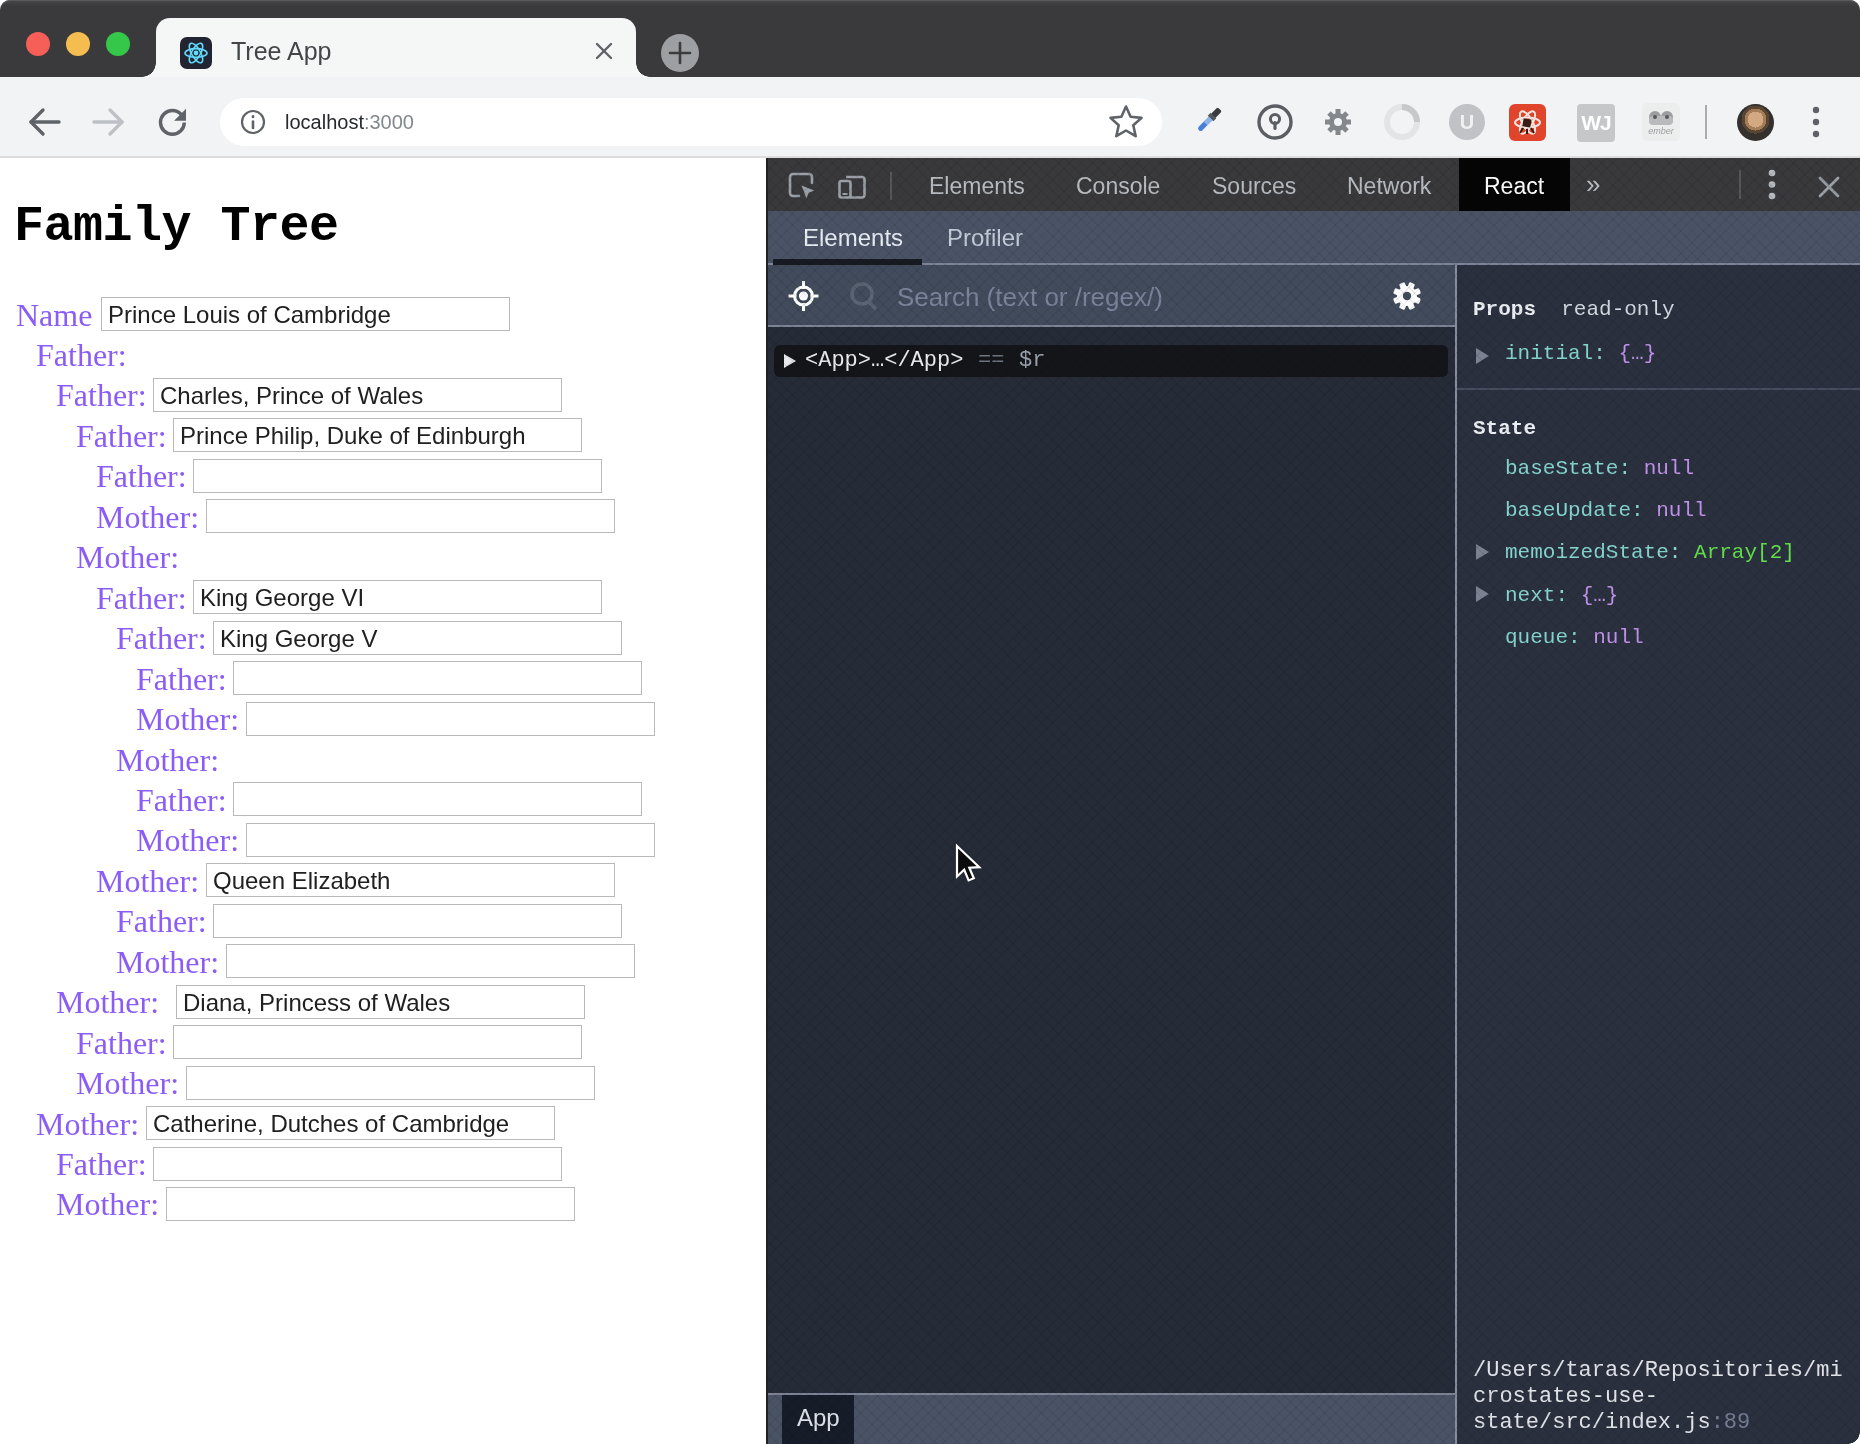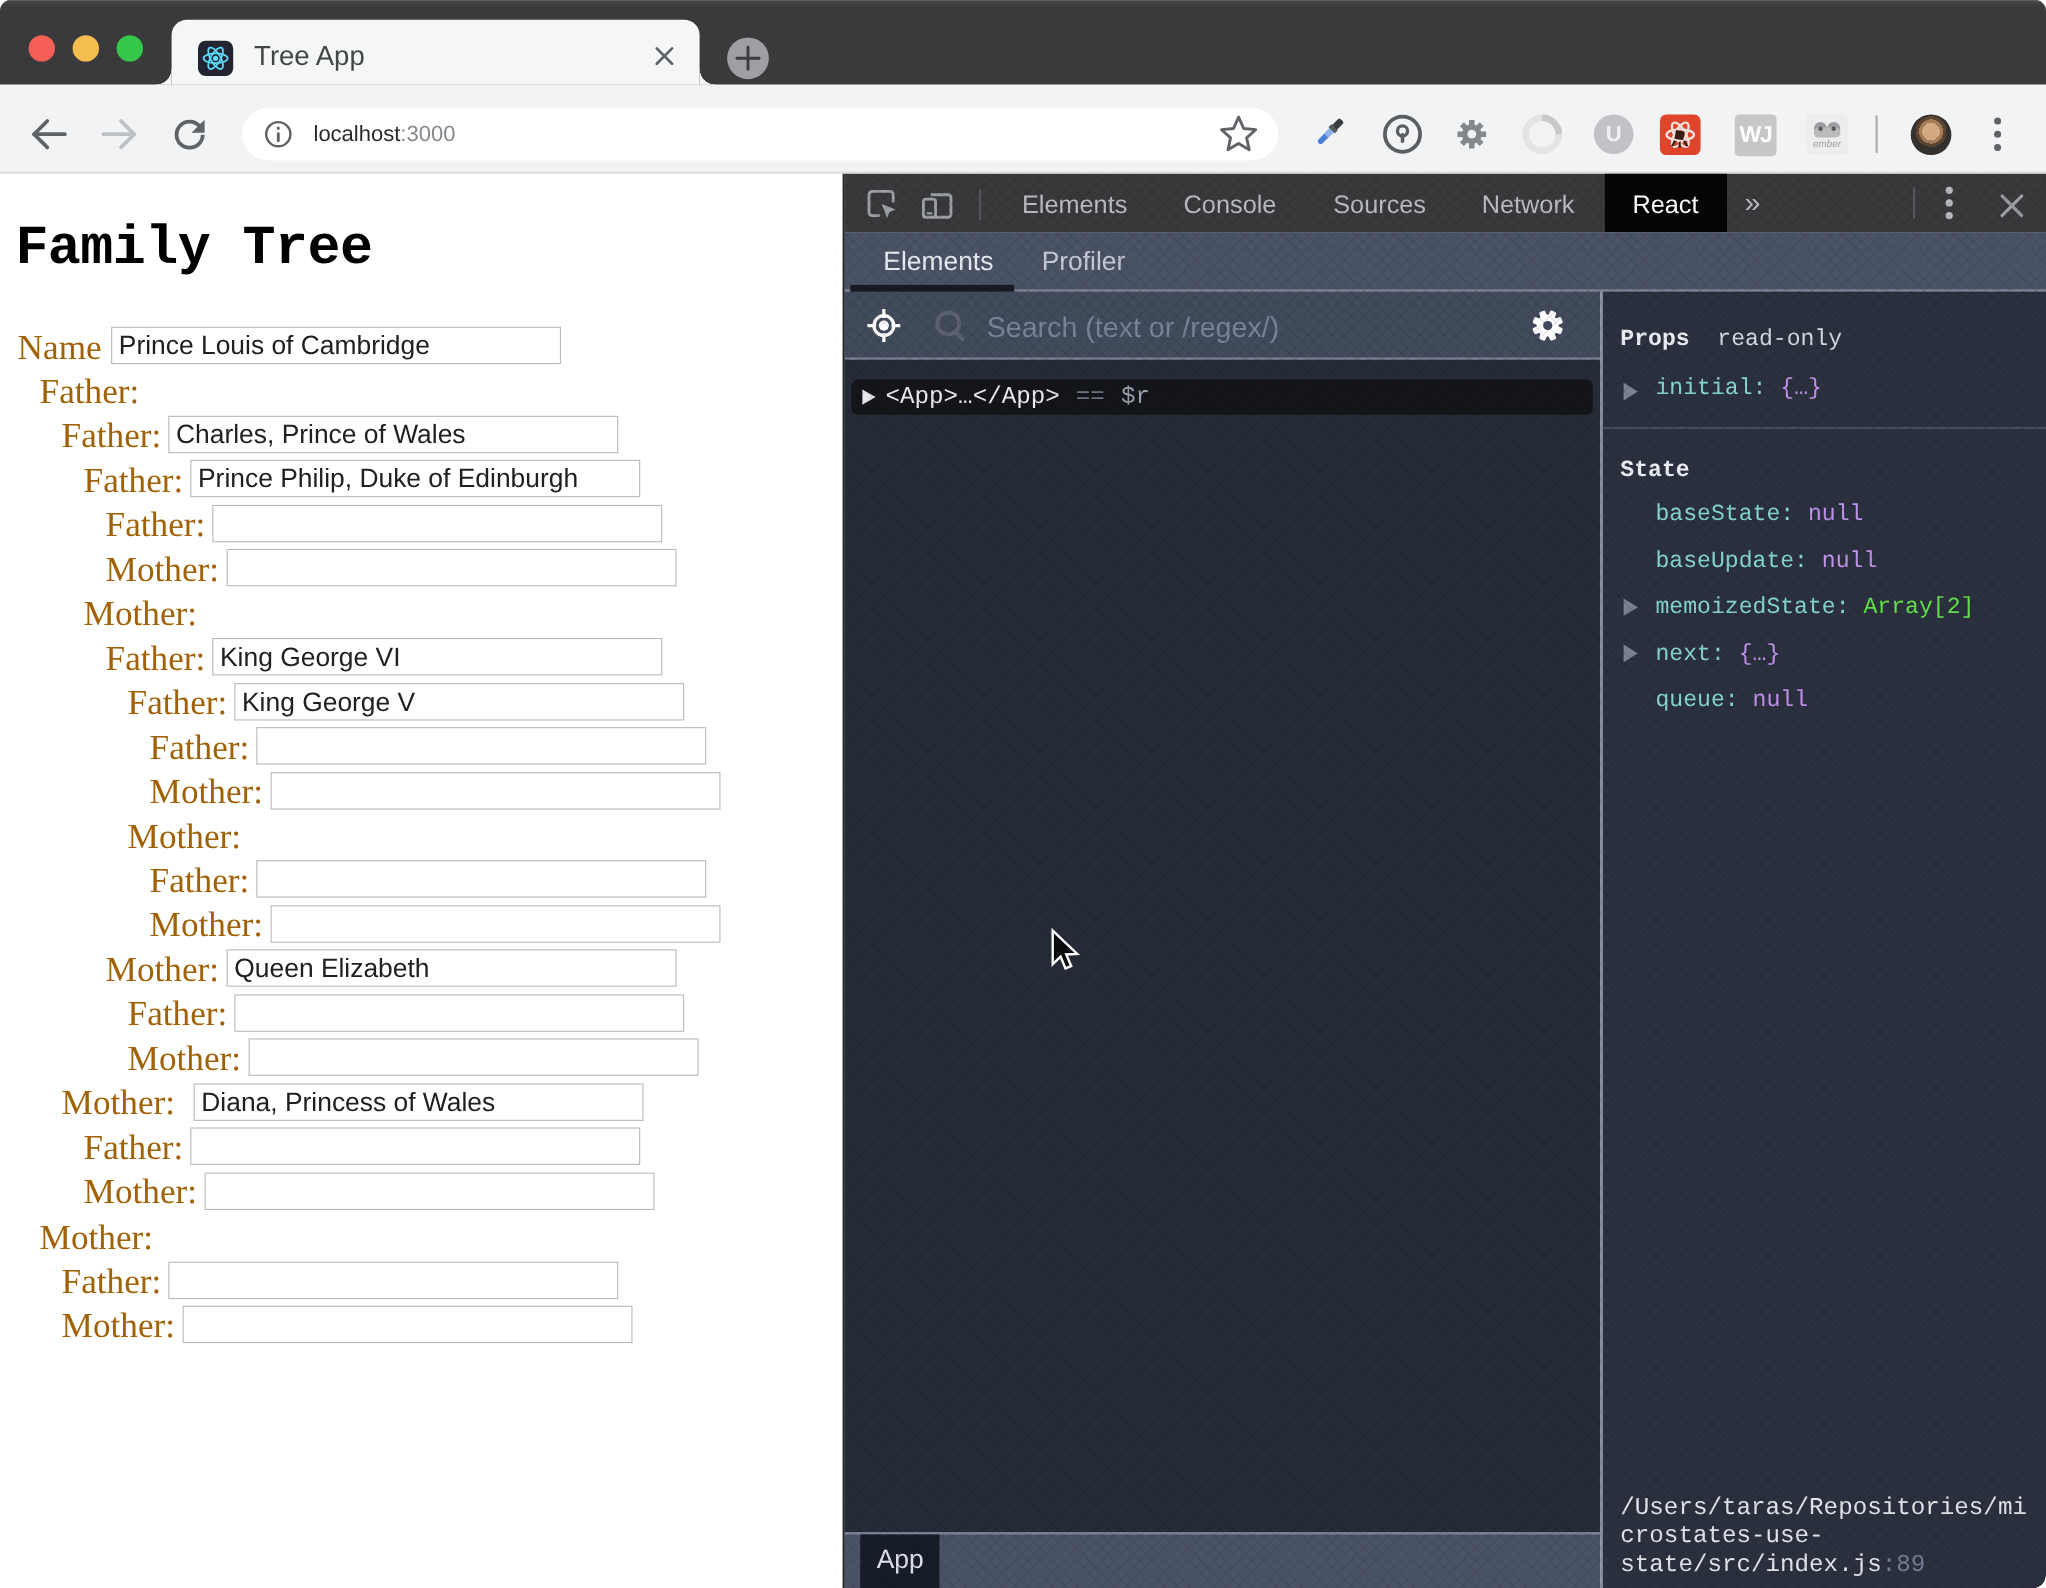--- a/index.html
+++ b/index.html
@@ -1,18 +1,18 @@
 <!DOCTYPE html>
 <html><head><meta charset="utf-8"><style>
 *{margin:0;padding:0;box-sizing:border-box}
 html,body{width:1860px;height:1444px;overflow:hidden;background:#fff;font-family:"Liberation Sans",sans-serif}
 #stage{position:relative;width:1860px;height:1444px}
 .abs{position:absolute}
 .mono{font-family:"Liberation Mono",monospace}
-.lb{position:absolute;font-family:"Liberation Serif",serif;font-size:32px;line-height:32px;color:#a16207;white-space:pre}
+.lb{position:absolute;font-family:"Liberation Serif",serif;font-size:32px;line-height:32px;color:#8b5cf6;white-space:pre}
 .fi{position:absolute;width:409px;height:34px;border:1px solid #b9b9b9;background:#fff;font-family:"Liberation Sans",sans-serif;font-size:24px;color:#202020;padding:2px 4px 0 6px;border-radius:0;outline:none}
 .cy{color:#85d5cf}.pu{color:#c192ec}.gr{color:#63e14b}.wh{color:#eceff4;font-weight:bold}.dm{color:#d4d9e2}
 </style></head><body>
 <div id="stage">
 <div class="abs" style="left:0;top:0;width:1860px;height:77px;background:linear-gradient(#48484a,#3a3a3c 8%,#3a3a3c);border-radius:10px 10px 0 0;box-shadow:inset 0 1px 0 #5a5a5c"></div>
 <div class="abs" style="left:26px;top:32px;width:24px;height:24px;border-radius:50%;background:#f55f57"></div>
 <div class="abs" style="left:66px;top:32px;width:24px;height:24px;border-radius:50%;background:#f5bd4f"></div>
 <div class="abs" style="left:106px;top:32px;width:24px;height:24px;border-radius:50%;background:#35c749"></div>
 <div class="abs" style="left:142px;top:63px;width:14px;height:14px;background:radial-gradient(circle at 0 0,rgba(0,0,0,0) 13.5px,#f5f6f6 14px)"></div>
 <div class="abs" style="left:636px;top:63px;width:14px;height:14px;background:radial-gradient(circle at 14px 0,rgba(0,0,0,0) 13.5px,#f5f6f6 14px)"></div>
@@ -158,20 +158,21 @@
     <input class="fi" style="left: 213px; top: 903.8px;" value="">
 <span class="lb" style="left:116px;top:945.7px">Mother:</span>
     <input class="fi" style="left: 226px; top: 944.2px;" value="">
 <span class="lb" style="left:56px;top:986.2px">Mother:</span>
     <input class="fi" style="left: 176px; top: 984.7px;" value="Diana, Princess of Wales">
 <span class="lb" style="left:76px;top:1026.6px">Father:</span>
     <input class="fi" style="left: 173px; top: 1025.1px;" value="">
 <span class="lb" style="left:76px;top:1067.1px">Mother:</span>
     <input class="fi" style="left: 186px; top: 1065.6px;" value="">
 <span class="lb" style="left:36px;top:1107.5px">Mother:</span>
+    <input class="fi" style="left: 146px; top: 1106px;" value="Catherine, Dutches of Cambridge">
 <span class="lb" style="left:56px;top:1148.0px">Father:</span>
     <input class="fi" style="left: 153px; top: 1146.5px;" value="">
 <span class="lb" style="left:56px;top:1188.4px">Mother:</span>
     <input class="fi" style="left: 166px; top: 1186.9px;" value="">
 <div class="abs" style="left:766px;top:158px;width:2px;height:1286px;background:#222"></div>
 <div class="abs" style="left:768px;top:158px;width:1092px;height:53px;background:#39393b"></div>
 <svg class="abs" style="left:787px;top:171px" width="30" height="30" viewBox="0 0 30 30">
 <path d="M25 12 L25 6 A 3 3 0 0 0 22 3 L6 3 A 3 3 0 0 0 3 6 L3 22 A 3 3 0 0 0 6 25 L12 25" fill="none" stroke="#9aa0a6" stroke-width="2.6" stroke-linecap="round"></path>
 <path d="M14.5 14.5 L19.4 27.2 L21.7 21.7 L27.2 19.4 Z" fill="#9aa0a6"></path>
     </svg>

